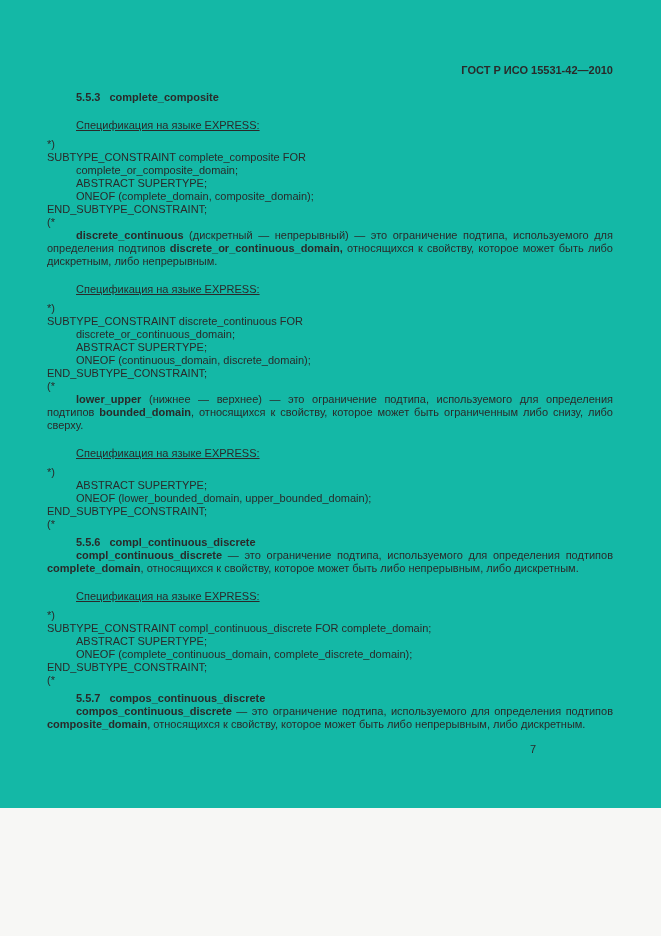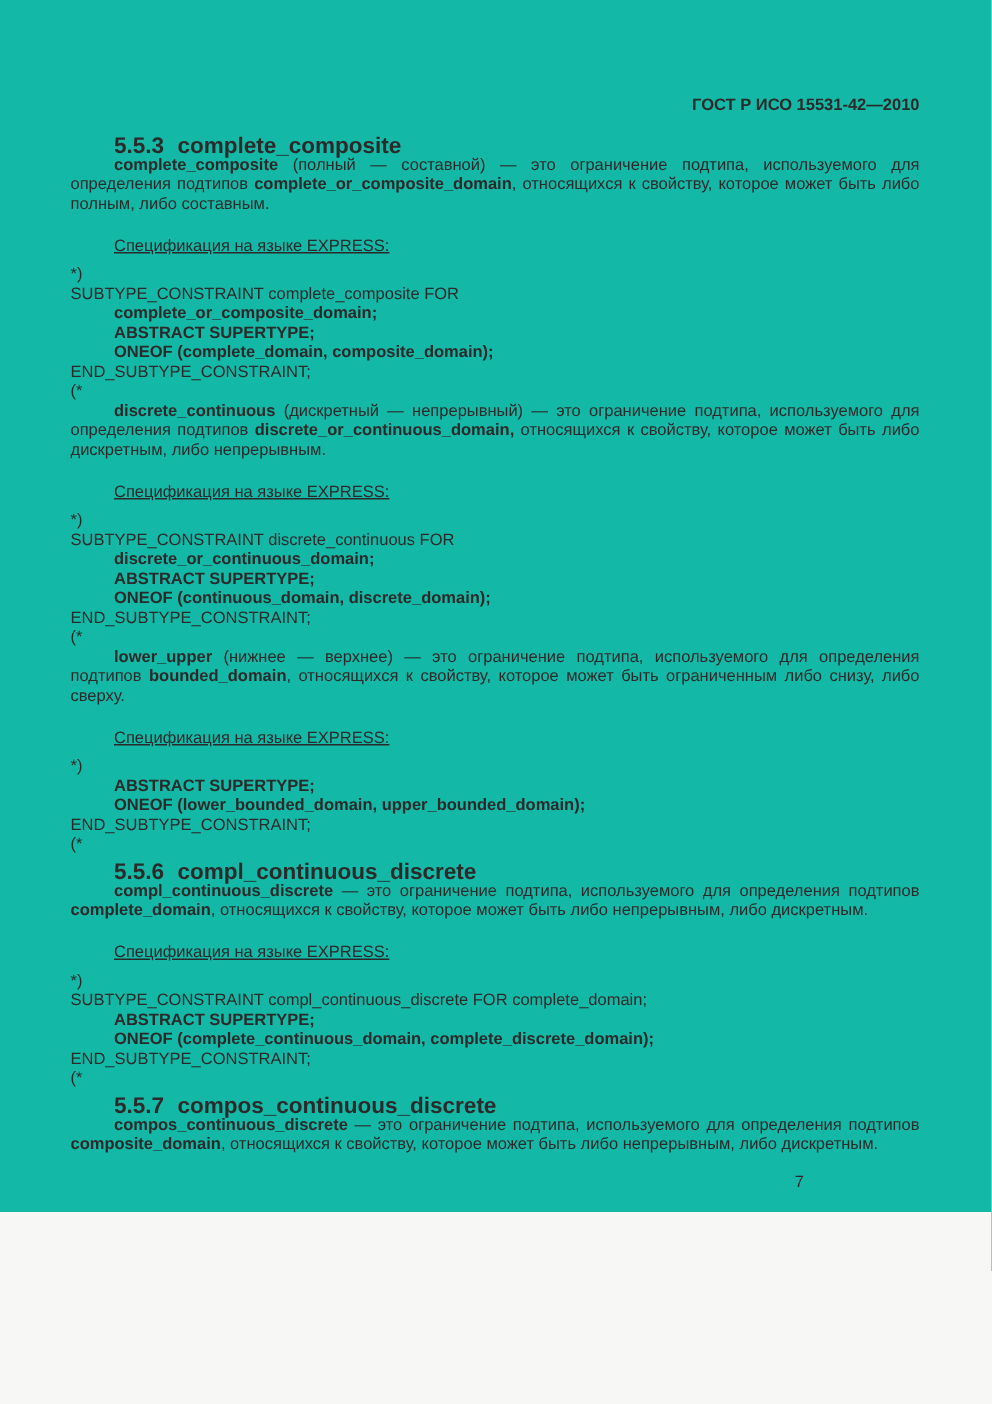--- a/index.html
+++ b/index.html
@@ -20,54 +20,53 @@
     padding: 64px 48px 0 47px;
   }
   .doc-header {
     text-align: right;
     font-weight: bold;
   }
   .sec-h {
     margin: 5px 0 0 0;
     padding-left: 29px;
     font-weight: bold;
-    font-size: 15px;
+    font-size: 11px;
     line-height: 13px;
   }
   .sec-h.first { margin-top: 14px; }
   .sec-num { margin-right: 9px; }
   .para {
     margin: 0;
     text-align: justify;
     text-indent: 29px;
   }
   .spec {
     margin: 15px 0 6px 0;
     padding-left: 29px;
   }
   .u { text-decoration: underline; }
   .code { margin: 0; }
   .code-line { white-space: pre-wrap; }
-  .code-line.ind { padding-left: 29px; font-weight: bold; }
+  .code-line.ind { padding-left: 29px; }
   .page-num {
     margin-top: 12px;
     text-align: right;
     padding-right: 77px;
   }
 </style>
 </head>
 <body>
 
 <div class="page">
 
   <div class="doc-header">ГОСТ Р ИСО 15531-42—2010</div>
 
   <section>
     <h3 class="sec-h first"><span class="sec-num">5.5.3</span><span>complete_composite</span></h3>
-    <p class="para"><b>complete_composite</b><span> (полный — составной) — это ограничение подтипа, используемого для определения подтипов </span><b>complete_or_composite_domain</b><span>, относящихся к свойству, которое может быть либо полным, либо составным.</span></p>
     <p class="spec"><span class="u">Спецификация на языке EXPRESS:</span></p>
     <div class="code">
       <div class="code-line">*)</div>
       <div class="code-line">SUBTYPE_CONSTRAINT complete_composite FOR</div>
       <div class="code-line ind">complete_or_composite_domain;</div>
       <div class="code-line ind">ABSTRACT SUPERTYPE;</div>
       <div class="code-line ind">ONEOF (complete_domain, composite_domain);</div>
       <div class="code-line">END_SUBTYPE_CONSTRAINT;</div>
       <div class="code-line">(*</div>
     </div>

